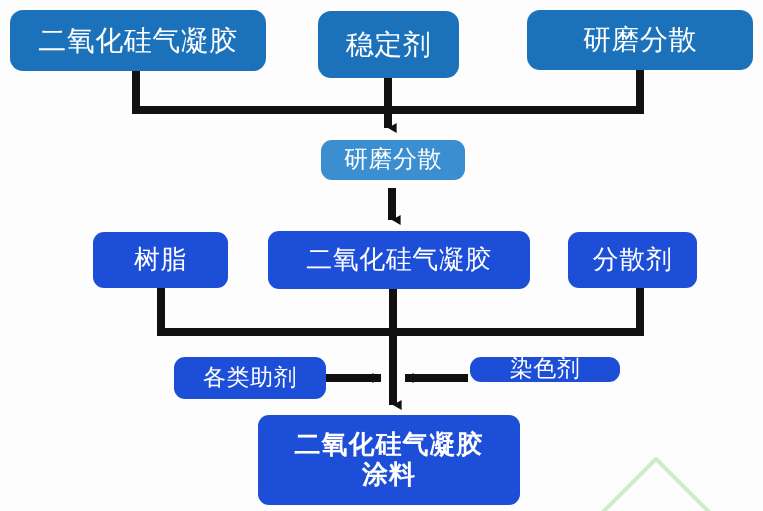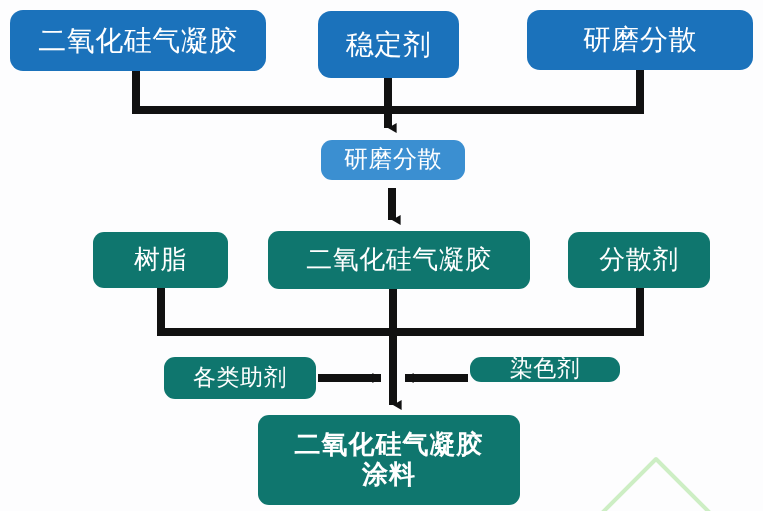--- a/index.html
+++ b/index.html
@@ -46,21 +46,21 @@
     text-align: center;
     color: #ffffff;
     border-radius: 11px;
     line-height: 1.14;
     letter-spacing: 0.5px;
     white-space: pre-line;
     user-select: none;
   }
   .node.dark   { background: #1b72bb; border-radius: 13px; }
   .node.mid    { background: #3b8fd1; }
-  .node.light  { background: #0f766e; }
+  .node.light  { background: #1d4ed8; }
   .node.bold   { font-weight: bold; letter-spacing: 1px; }
 </style>
 </head>
 <body>
 
 <div id="canvas">
 
   <svg class="watermark" style="left:586px; top:443px; width:180px; height:70px;" viewBox="0 0 180 70" aria-hidden="true">
     <path d="M 8 78 L 70 16 L 132 78" fill="none" stroke="#cdeec4" stroke-width="4" stroke-linecap="round" stroke-linejoin="round"></path>
   </svg>
@@ -104,20 +104,20 @@
     <path d="M 468 378 L 405 378" stroke="#111111" stroke-width="8" fill="none" marker-end="url(#ah-left)"></path>
   </svg>
 
   <div id="node-layer">
       <div class="node dark" style="left: 10px; top: 10px; width: 256px; height: 61px; font-size: 28px;">二氧化硅气凝胶</div>
       <div class="node dark" style="left: 318px; top: 11px; width: 141px; height: 67px; font-size: 28px;">稳定剂</div>
       <div class="node dark" style="left: 527px; top: 10px; width: 226px; height: 60px; font-size: 28px;">研磨分散</div>
       <div class="node mid" style="left: 321px; top: 140px; width: 144px; height: 40px; font-size: 24px;">研磨分散</div>
       <div class="node light" style="left: 93px; top: 232px; width: 135px; height: 56px; font-size: 26px;">树脂</div>
       <div class="node light" style="left: 268px; top: 231px; width: 262px; height: 58px; font-size: 26px;">二氧化硅气凝胶</div>
-      <div class="node light" style="left: 568px; top: 232px; width: 142px; height: 56px; font-size: 26px;">分散剂</div>
-      <div class="node light" style="left: 164px; top: 357px; width: 152px; height: 42px; font-size: 23px;">各类助剂</div>
+      <div class="node light" style="left: 568px; top: 232px; width: 129px; height: 56px; font-size: 26px;">分散剂</div>
+      <div class="node light" style="left: 174px; top: 357px; width: 152px; height: 42px; font-size: 23px;">各类助剂</div>
       <div class="node light" style="left: 470px; top: 357px; width: 150px; height: 25px; font-size: 23px;">染色剂</div>
       <div class="node light bold" style="left: 258px; top: 415px; width: 262px; height: 90px; font-size: 26px;">二氧化硅气凝胶
 涂料</div>
     </div>
 
 </div>
 
 </body></html>

